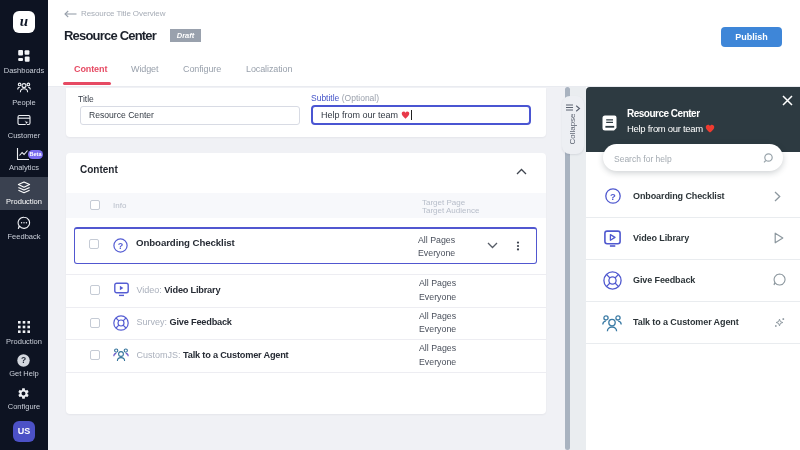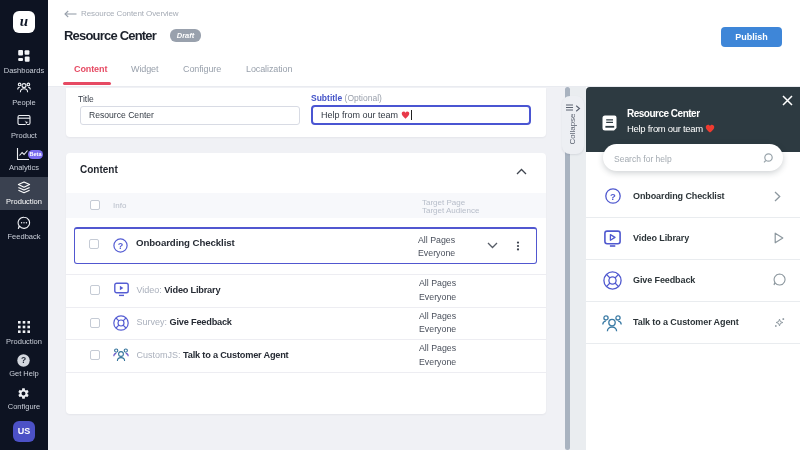--- a/index.html
+++ b/index.html
@@ -16,21 +16,21 @@
   .sactive { left:0; top:177px; width:48px; height:33px; background:#3a4150; }
   #beta { left:28px; top:150px; width:15px; height:9px; background:#7a6cf0; border-radius:4.5px;
           color:#fff; font-size:5.5px; font-weight:bold; text-align:center; line-height:9px; }
   #usav { left:13px; top:421px; width:22px; height:21px; background:#4c51c6; border-radius:6px;
           color:#fff; font-size:9px; font-weight:bold; text-align:center; line-height:21px; }
 
   
   #topbar { left:48px; top:0; width:752px; height:87px; background:#fff; border-bottom:1px solid #e9ebf0; }
   #crumb { left:33px; top:9px; font-size:8px; color:#a6acb6; letter-spacing:-0.1px; }
   #h1 { left:16px; top:27.5px; font-size:13px; font-weight:bold; color:#1b202a; letter-spacing:-0.8px; }
-  #draft { left:122px; top:29px; width:31px; height:13px; background:#99a1ad; border-radius:6px;
+  #draft { left:122px; top:29px; width:31px; height:13px; background:#99a1ad; border-radius:0;
            color:#fff; font-size:7.5px; font-weight:bold; text-align:center; line-height:13px;font-style:italic; }
   #publish { left:673px; top:27px; width:61px; height:20px; background:#3e86d8; border-radius:4px;
              color:#fff; font-size:9px; font-weight:600; text-align:center; line-height:20px; }
   .tab { top:64px; font-size:9px; color:#99a1ac; letter-spacing:-0.1px; }
   #tabu { left:15px; top:82px; width:48px; height:3px; background:#e64a63; border-radius:2px; }
 
   
   #edbg { left:48px; top:87px; width:522px; height:363px; background:#f0f1f5; }
   #strip { left:570px; top:87px; width:16px; height:363px; background:#eaedf0; }
   #sbar { left:565px; top:87px; width:5px; height:363px; background:#a9b3c0; border-radius:3px; }
@@ -92,21 +92,21 @@
     </g>
   </svg>
   <div class="slabel abs" style="top:98px">People</div>
   <svg class="abs" style="left:17px;top:114px" width="14" height="14" viewBox="0 0 14 14">
     <g stroke="#eef0f4" stroke-width="1.1" fill="none">
       <rect x="1" y="1.5" width="12" height="9" rx="1.4"></rect>
         <path d="M1 4.2h12"></path>
     </g>
     <path d="M7.5 6.5l4.6 1.8-2 0.8-0.8 2z" fill="#eef0f4" stroke="#0d1322" stroke-width="0.7"></path>
   </svg>
-  <div class="slabel abs" style="top:131px">Product</div>
+  <div class="slabel abs" style="top:131px">Customer</div>
   <svg class="abs" style="left:16px;top:147px" width="14" height="14" viewBox="0 0 14 14">
     <g stroke="#eef0f4" stroke-width="1.1" fill="none">
       <path d="M1.5 1v11.5H13"></path>
         <path d="M3.5 8.5l2.6-3 2 2 3.4-4"></path>
     </g>
   </svg>
   <div id="beta" class="abs">Beta</div>
   <div class="slabel abs" style="top:163px">Analytics</div>
   <div class="sactive abs"></div>
   <svg class="abs" style="left:17px;top:181px" width="14" height="13" viewBox="0 0 14 13">
@@ -155,39 +155,39 @@
   <div id="usav" class="abs">US</div>
 </div>
 
 <div id="topbar" class="abs">
   <svg class="abs" style="left:16px;top:10px" width="13" height="8" viewBox="0 0 13 8">
     <g stroke="#98a0ab" stroke-width="1.1" fill="none">
         <path d="M12.5 4H1.2"></path>
         <path d="M4.2 1L1 4l3.2 3"></path>
       </g>
   </svg>
-  <div id="crumb" class="abs">Resource Content Overview</div>
+  <div id="crumb" class="abs">Resource Title Overview</div>
   <div id="h1" class="abs">Resource Center</div>
   <div id="draft" class="abs">Draft</div>
   <div id="publish" class="abs">Publish</div>
   <div class="tab abs" style="left:26px;color:#e64a63;font-weight:bold">Content</div>
   <div class="tab abs" style="left:83px">Widget</div>
   <div class="tab abs" style="left:135px">Configure</div>
   <div class="tab abs" style="left:198px">Localization</div>
   <div id="tabu" class="abs"></div>
 </div>
 
 <div id="edbg" class="abs"></div>
 <div id="strip" class="abs"></div>
 <div id="sbar" class="abs"></div>
 
 <div id="card1" class="card abs">
   <div class="flabel abs" style="left:12px;top:6px">Title</div>
   <div id="in1" class="input abs">Resource Center</div>
-  <div class="flabel abs" style="left:245px;top:4.5px"><span style="color:#4353c8;font-weight:bold">Subtitle</span> <span style="color:#9aa0ac">(Optional)</span></div>
+  <div class="flabel abs" style="left:245px;top:4.5px"><span style="color:#4353c8;font-weight:normal">Subtitle</span> <span style="color:#9aa0ac">(Optional)</span></div>
   <div id="in2" class="input abs">Help from our team <svg width="9" height="8" viewBox="0 0 12 11" style="vertical-align:-1px">
         <path d="M6 10.5C3 8 0.8 6 0.8 3.6 0.8 2 2 0.8 3.6 0.8 4.6 0.8 5.5 1.4 6 2.3 6.5 1.4 7.4 0.8 8.4 0.8 10 0.8 11.2 2 11.2 3.6 11.2 6 9 8 6 10.5Z" fill="#e8394a"></path>
       </svg><span style="border-left:1px solid #222;margin-left:1px"></span></div>
 </div>
 
 <div id="card2" class="card abs">
   <div class="abs" style="left:14px;top:11px;font-size:10px;font-weight:bold;color:#23272f">Content</div>
   <svg class="abs" style="left:450px;top:15px" width="11" height="7" viewBox="0 0 11 7">
       <path d="M1 6l4.5-4.5L10 6" stroke="#3f454f" stroke-width="1.3" fill="none"></path>
     </svg>

